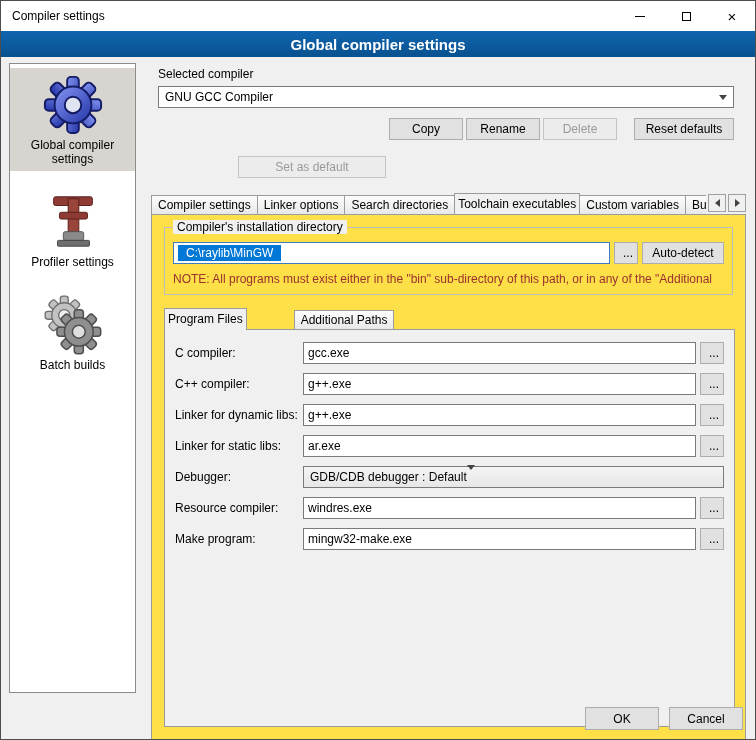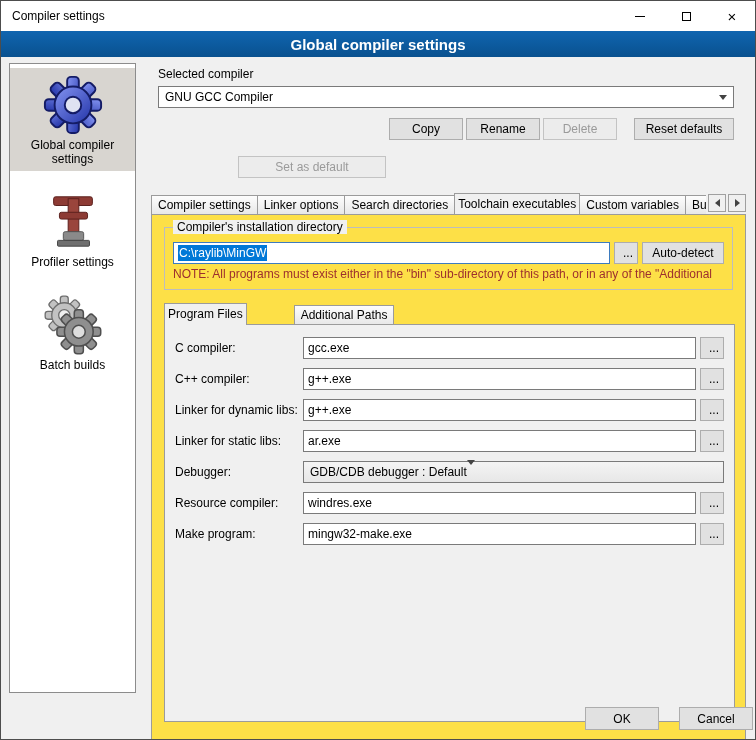--- a/index.html
+++ b/index.html
@@ -63,38 +63,38 @@
   .tab-arrow { width:18px; height:18px; background:#f0f0f0; border:1px solid #a0a0a0;
     display:flex; align-items:center; justify-content:center; }
 
   
   .page { margin-left:5px; width:595px; height:527px; background:#fde047; border:1px solid #9b9b9b; position:relative; }
 
   .groupbox { margin:12px 12px 0 12px; border:1px solid #bdbdbd; position:relative; padding:14px 8px 8px 8px; }
   .gb-label { position:absolute; top:-8px; left:8px; background:#f0f0f0; padding:0 4px; }
   .dir-row { display:flex; gap:4px; height:22px; }
   .textbox { flex:1; background:#fff; border:1px solid #3d7bbf; display:flex; align-items:center; padding-left:4px; }
-  .textbox .sel { background:#0078d7; color:#fff; padding:1px 1px; }
+  .textbox .sel { background:#0078d7; color:#fff; padding:1px 8px; }
   .dots-btn { width:24px; flex:none; }
   .autodetect-btn { width:82px; flex:none; }
-  .note { margin-top:3px; color:#9c2f2f; white-space:nowrap; overflow:hidden; }
+  .note { margin-top:8px; color:#9c2f2f; white-space:nowrap; overflow:hidden; }
 
   .inner-tabstrip { margin:12px 0 0 12px; display:flex; align-items:flex-end; height:22px; position:relative; z-index:1;gap:48px; }
   .inner-panel { margin:0 12px; width:571px; height:398px; background:#f0f0f0; border:1px solid #9b9b9b; padding:12px 10px; }
 
   .prow { display:flex; align-items:center; margin-bottom:9px; height:22px; }
   .plabel { width:128px; flex:none; }
   .pinput { flex:1; height:22px; border:1px solid #7a7a7a; background:#fff; font:inherit; padding:0 4px; }
   .pdots { width:24px; height:22px; margin-left:4px; flex:none; }
   .pcombo { flex:1; height:22px; border:1px solid #7a7a7a; position:relative;
     background:linear-gradient(#f4f4f4,#e7e7e7); display:flex; align-items:center; padding:0 20px 0 6px; }
 
   
   .ok-btn { position:absolute; right:96px; bottom:9px; width:74px; height:23px; }
-  .cancel-btn { position:absolute; right:2px; bottom:9px; width:74px; height:23px; }
+  .cancel-btn { position:absolute; right:12px; bottom:9px; width:74px; height:23px; }
 </style>
 </head>
 <body>
 
 <div class="window">
 
   <div class="titlebar">
     <span class="title">Compiler settings</span>
     <div class="win-buttons">
       <div class="win-btn">

